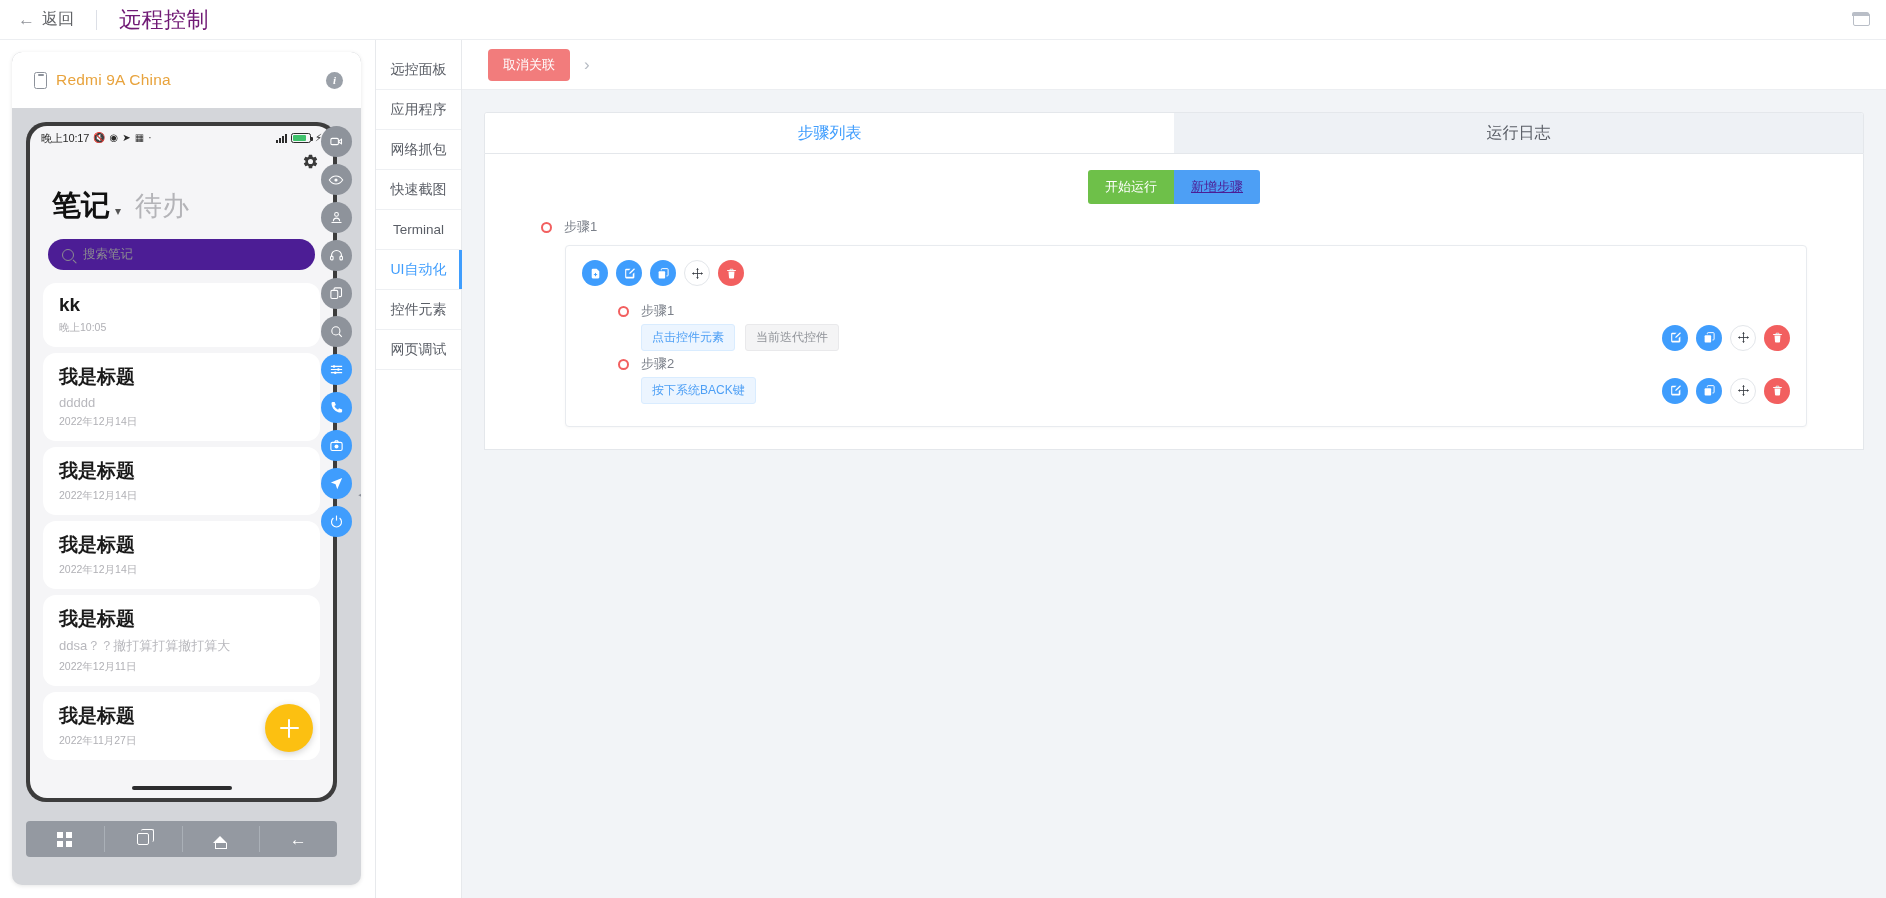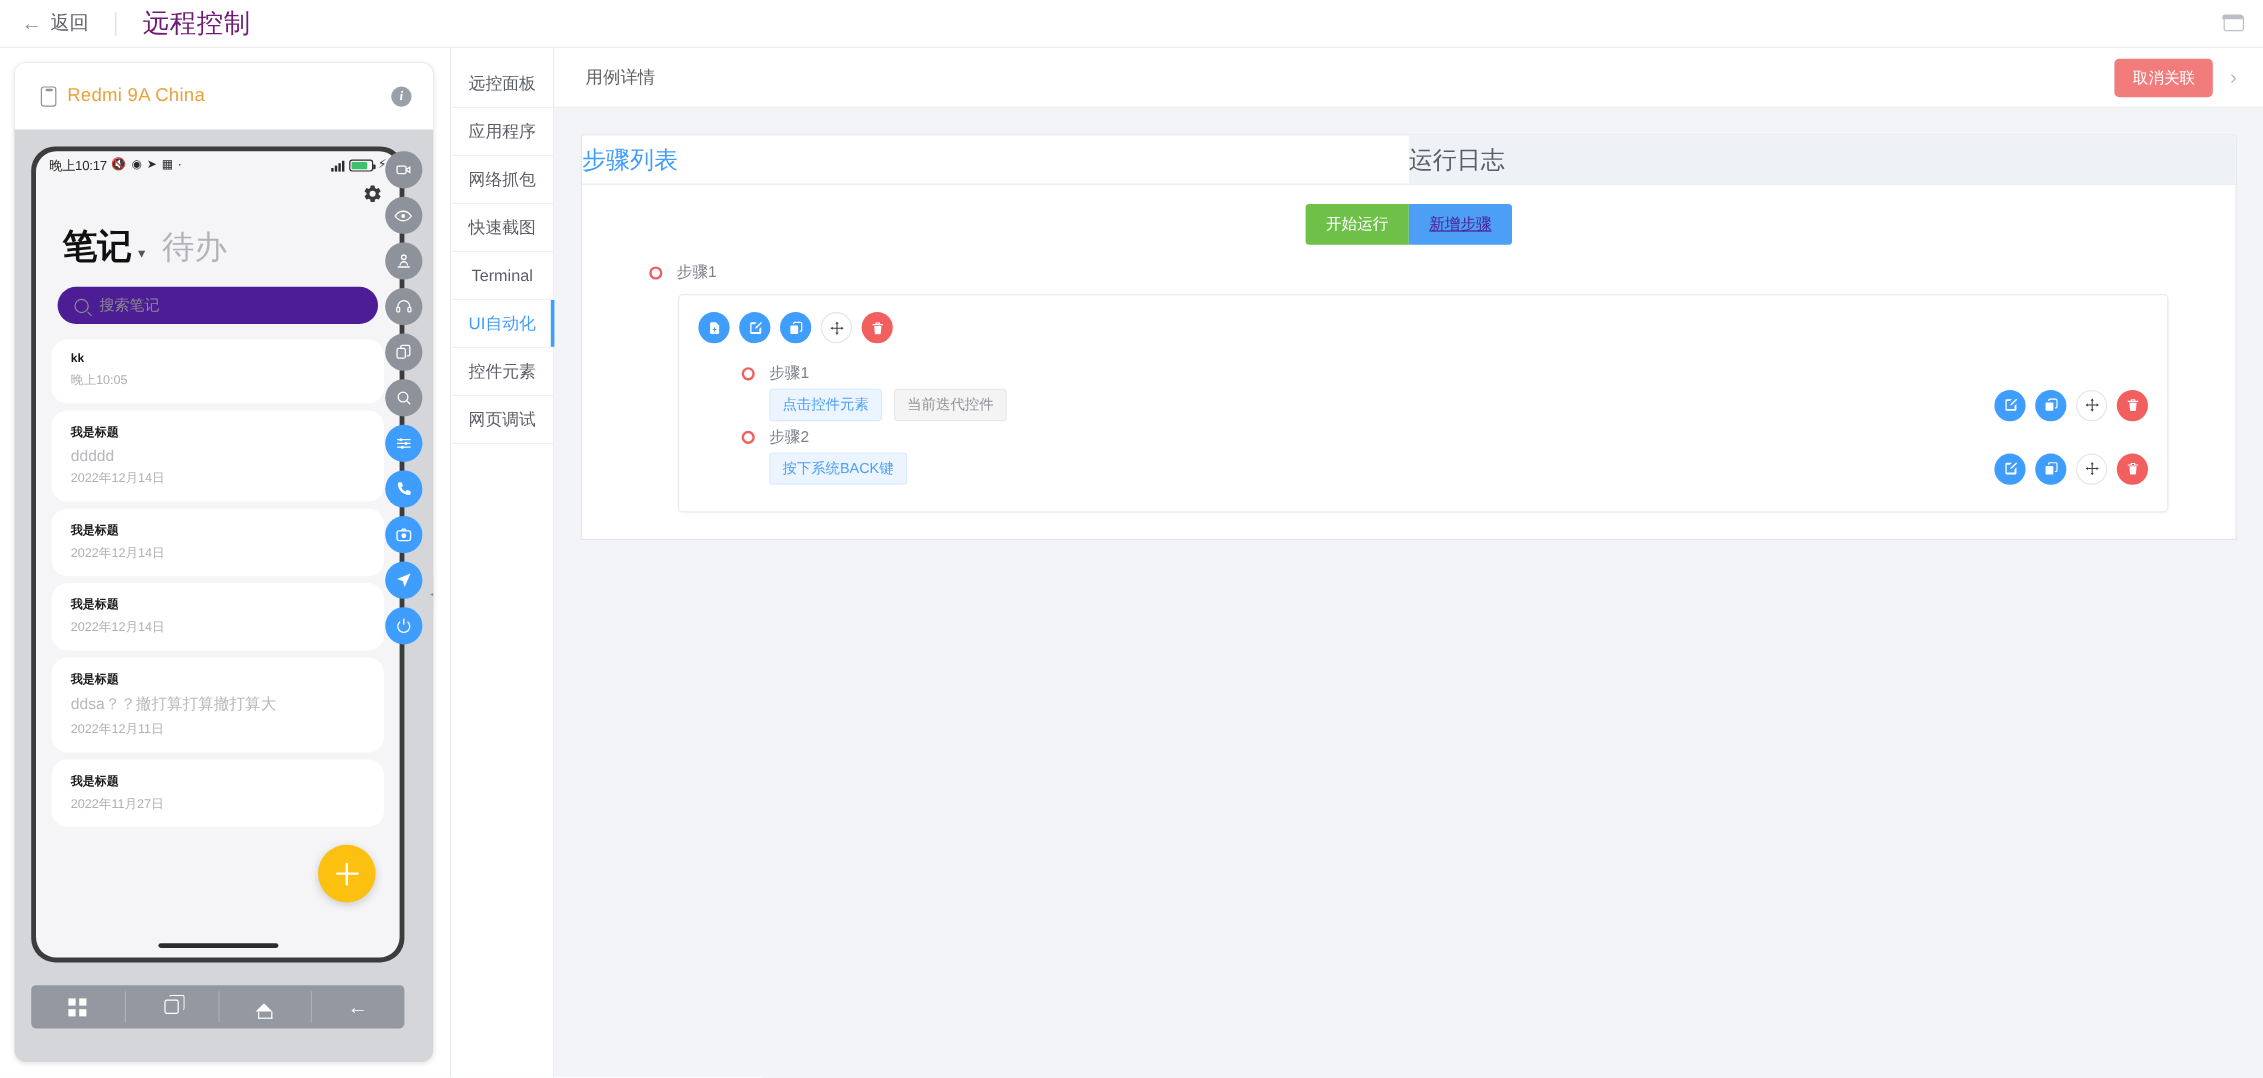--- a/index.html
+++ b/index.html
@@ -156,21 +156,21 @@
     transform: rotate(45deg); border-radius: 1px;
   }
   .search-ph { font-size: 12.5px; color: #8b8b90; }
 
   .notes-list { padding: 0 13px; }
   .note-card {
     background: #fff; border-radius: 13px;
     padding: 11px 16px 12px; margin-bottom: 6px;
     cursor: pointer; position: relative;
   }
-  .note-title { font-size: 10px; font-weight: bold; color: #1a1a1a; }
+  .note-title { font-size: 19px; font-weight: bold; color: #1a1a1a; }
   .note-sub { font-size: 13px; color: #b8b8bd; margin-top: 5px; }
   .note-date { font-size: 10.5px; color: #b0b0b5; margin-top: 5px; }
 
   .fab {
     position: absolute; right: 20px; bottom: 46px;
     width: 48px; height: 48px; border-radius: 50%;
     background: #fcc011; cursor: pointer;
     display: flex; align-items: center; justify-content: center;
     box-shadow: 0 2px 7px rgba(0,0,0,.18);
   }
@@ -288,22 +288,22 @@
     color: #b6bbc3; font-size: 17px; margin-left: 14px; cursor: pointer;
   }
 
   .tab-strip {
     display: flex; margin: 22px 22px 0;
     border: 1px solid #e4e7eb; border-radius: 3px 3px 0 0;
     overflow: hidden; background: #fff;
   }
   .h-tab {
     flex: 1; height: 40px;
-    display: flex; align-items: center; justify-content: flex-start;
-    font-size: 20px; color: #5a5e66; cursor: pointer;
+    display: flex; align-items: center; justify-content: center;
+    font-size: 16px; color: #5a5e66; cursor: pointer;
     background: #eef1f5;
   }
   .h-tab.active { background: #fff; color: #3f9dfd; }
 
   .steps-panel {
     margin: 0 22px; background: #fff;
     border: 1px solid #e4e7eb; border-top: none;
     min-height: 275px; padding: 16px 16px 22px;
   }
 
@@ -590,21 +590,20 @@
         <span>控件元素</span>
       </div>
       <div class="vtab">
         <span>网页调试</span>
       </div>
     </div>
 
     <div class="content">
 
       <div class="panel-head">
-        <span class="panel-title">用例详情</span>
         <button class="unlink-btn">取消关联</button>
         <span class="chev-right">›</span>
       </div>
 
       <div class="tab-strip">
         <div class="h-tab active">
           <span>步骤列表</span>
         </div>
         <div class="h-tab">
           <span>运行日志</span>

